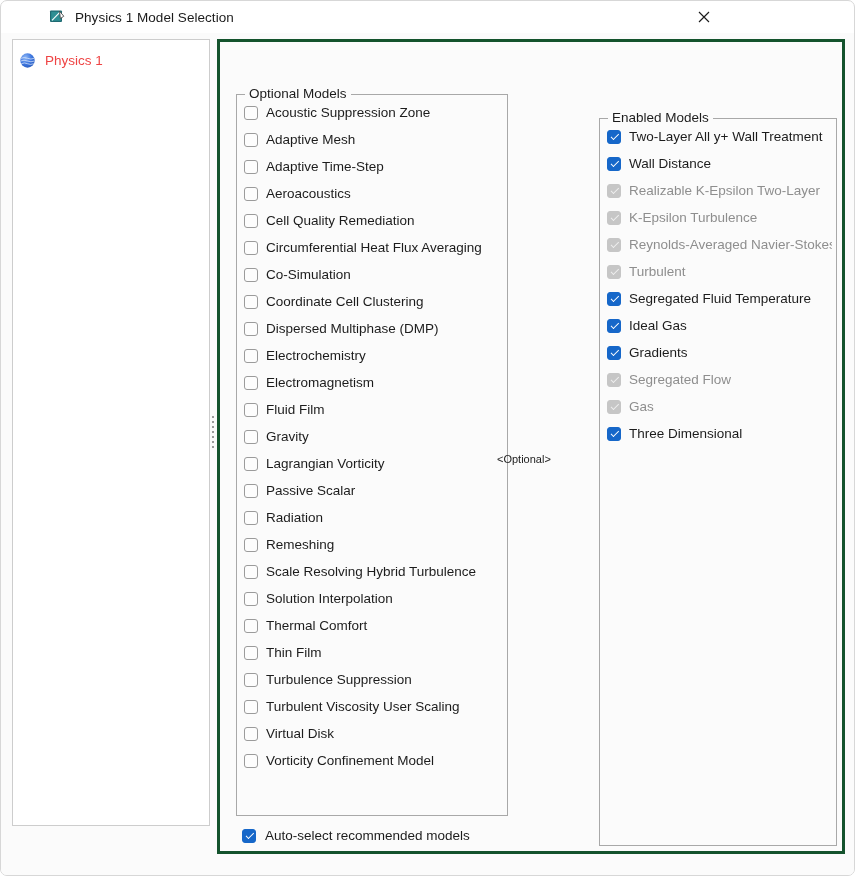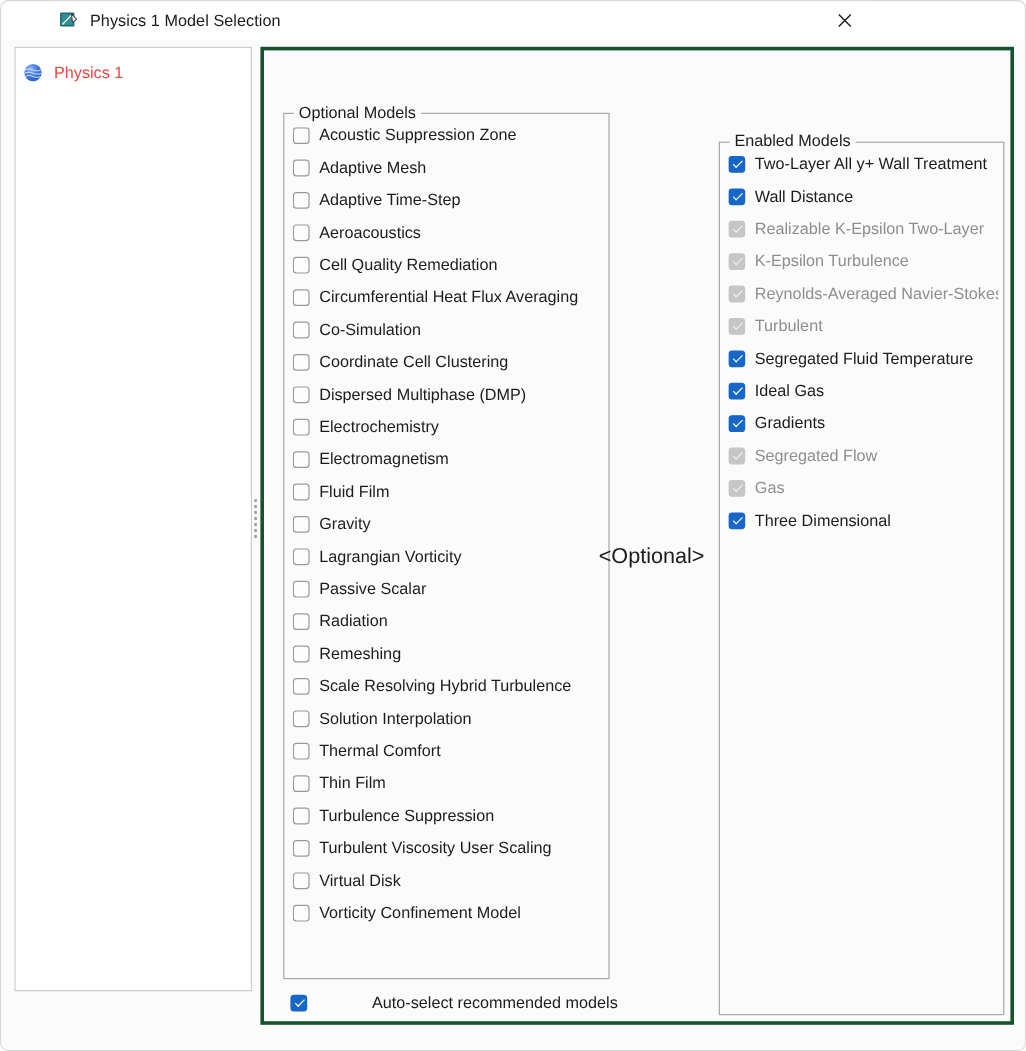--- a/index.html
+++ b/index.html
@@ -177,35 +177,34 @@
   .cb.checked-disabled::after {
     border-left-color: #efefef;
     border-bottom-color: #efefef;
   }
 
   
   #optional-label {
     position: absolute;
     left: 277px; top: 411px;
     width: 92px;
-    text-align: center;
-    font-size: 18px;
+    font-size: 11px;
     color: #1c1c1c;
     white-space: nowrap;
   }
 
   
   #auto-select-row {
     position: absolute;
     left: 22px; top: 786px;
     display: flex; align-items: center;
     cursor: default;
   }
   #auto-select-row .cb { margin-right: 9px; }
-  #auto-select-row .lbl { font-size: 13.5px; color: #1c1c1c; margin-left: 45px; }
+  #auto-select-row .lbl { font-size: 13.5px; color: #1c1c1c; }
 
   
   #footer {
     position: absolute;
     left: 0; top: 798px;
     width: 855px; height: 46px;
   }
 </style>
 </head>
 <body>

